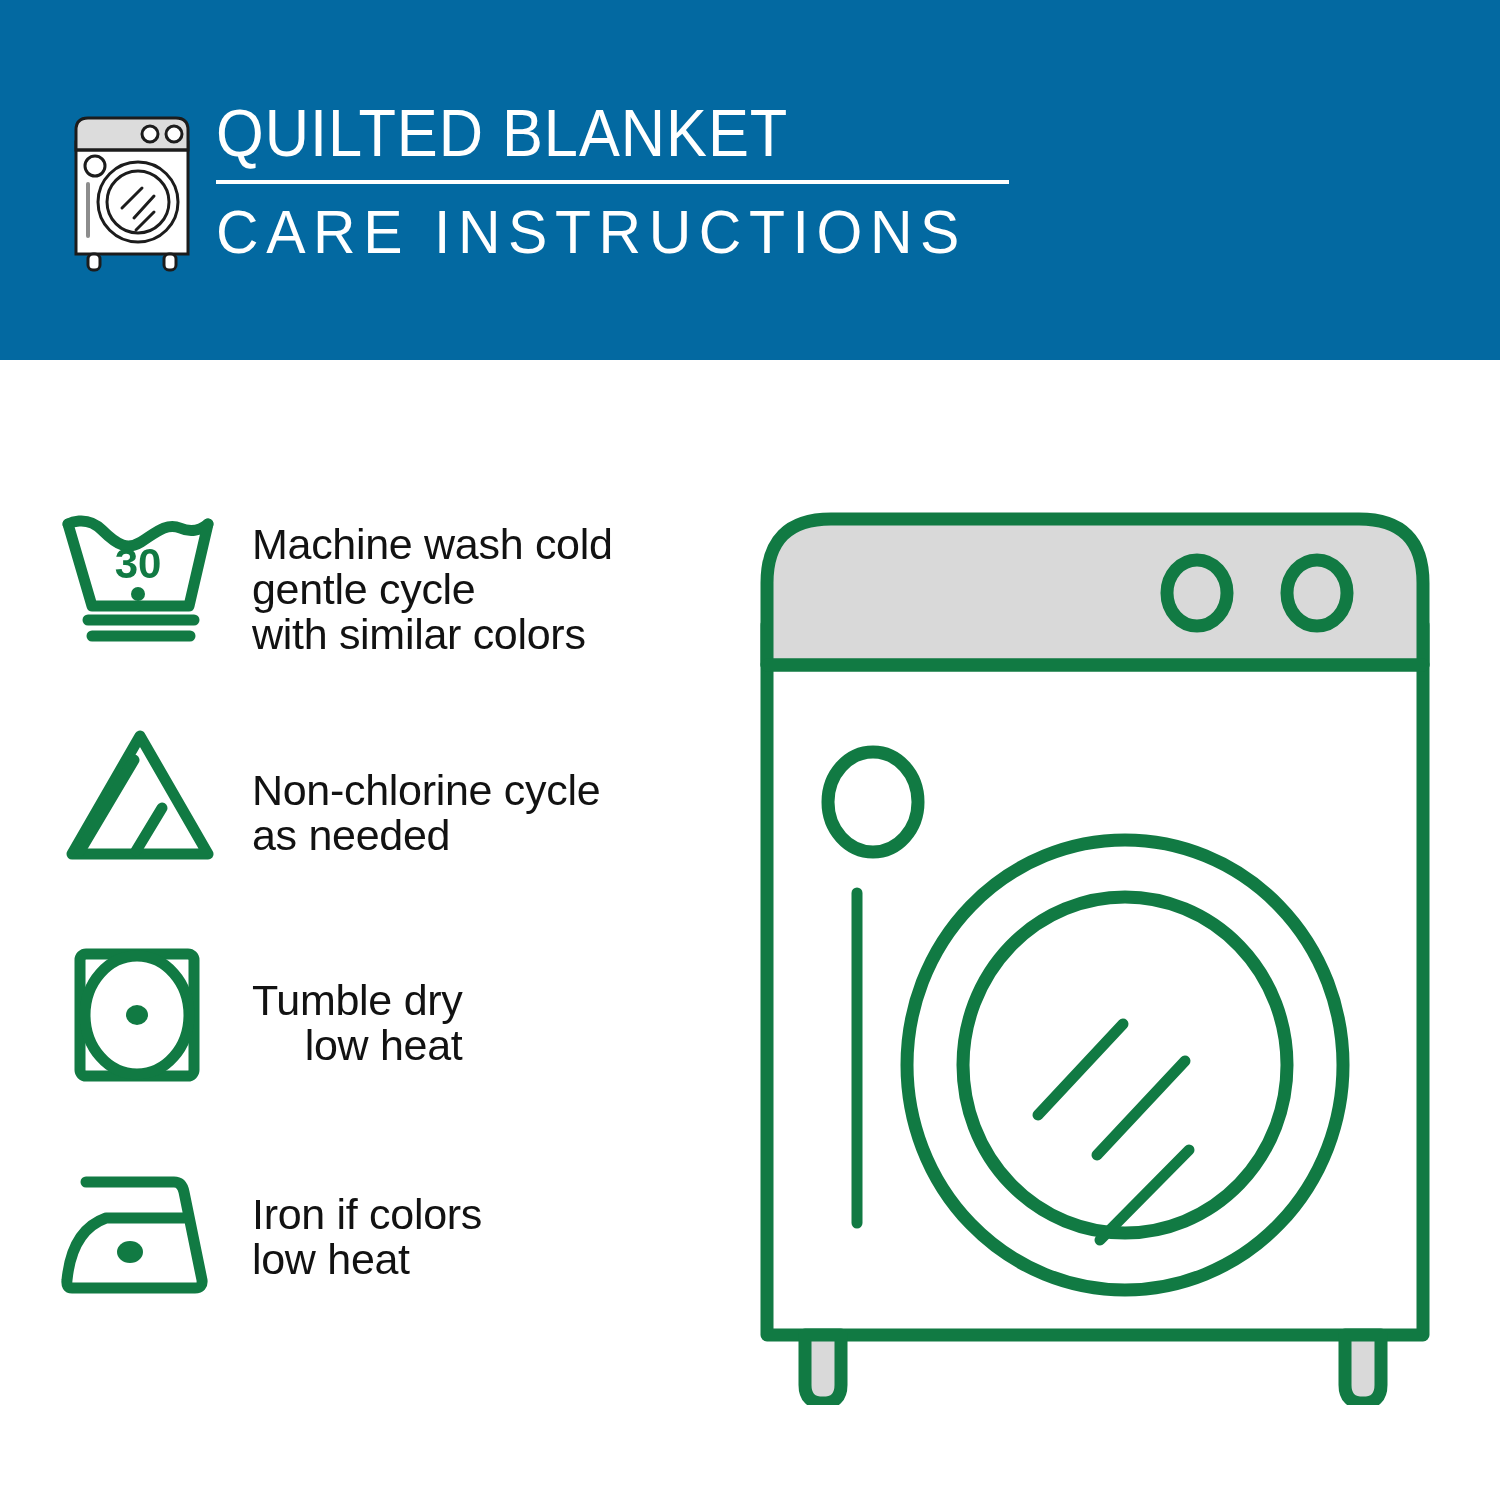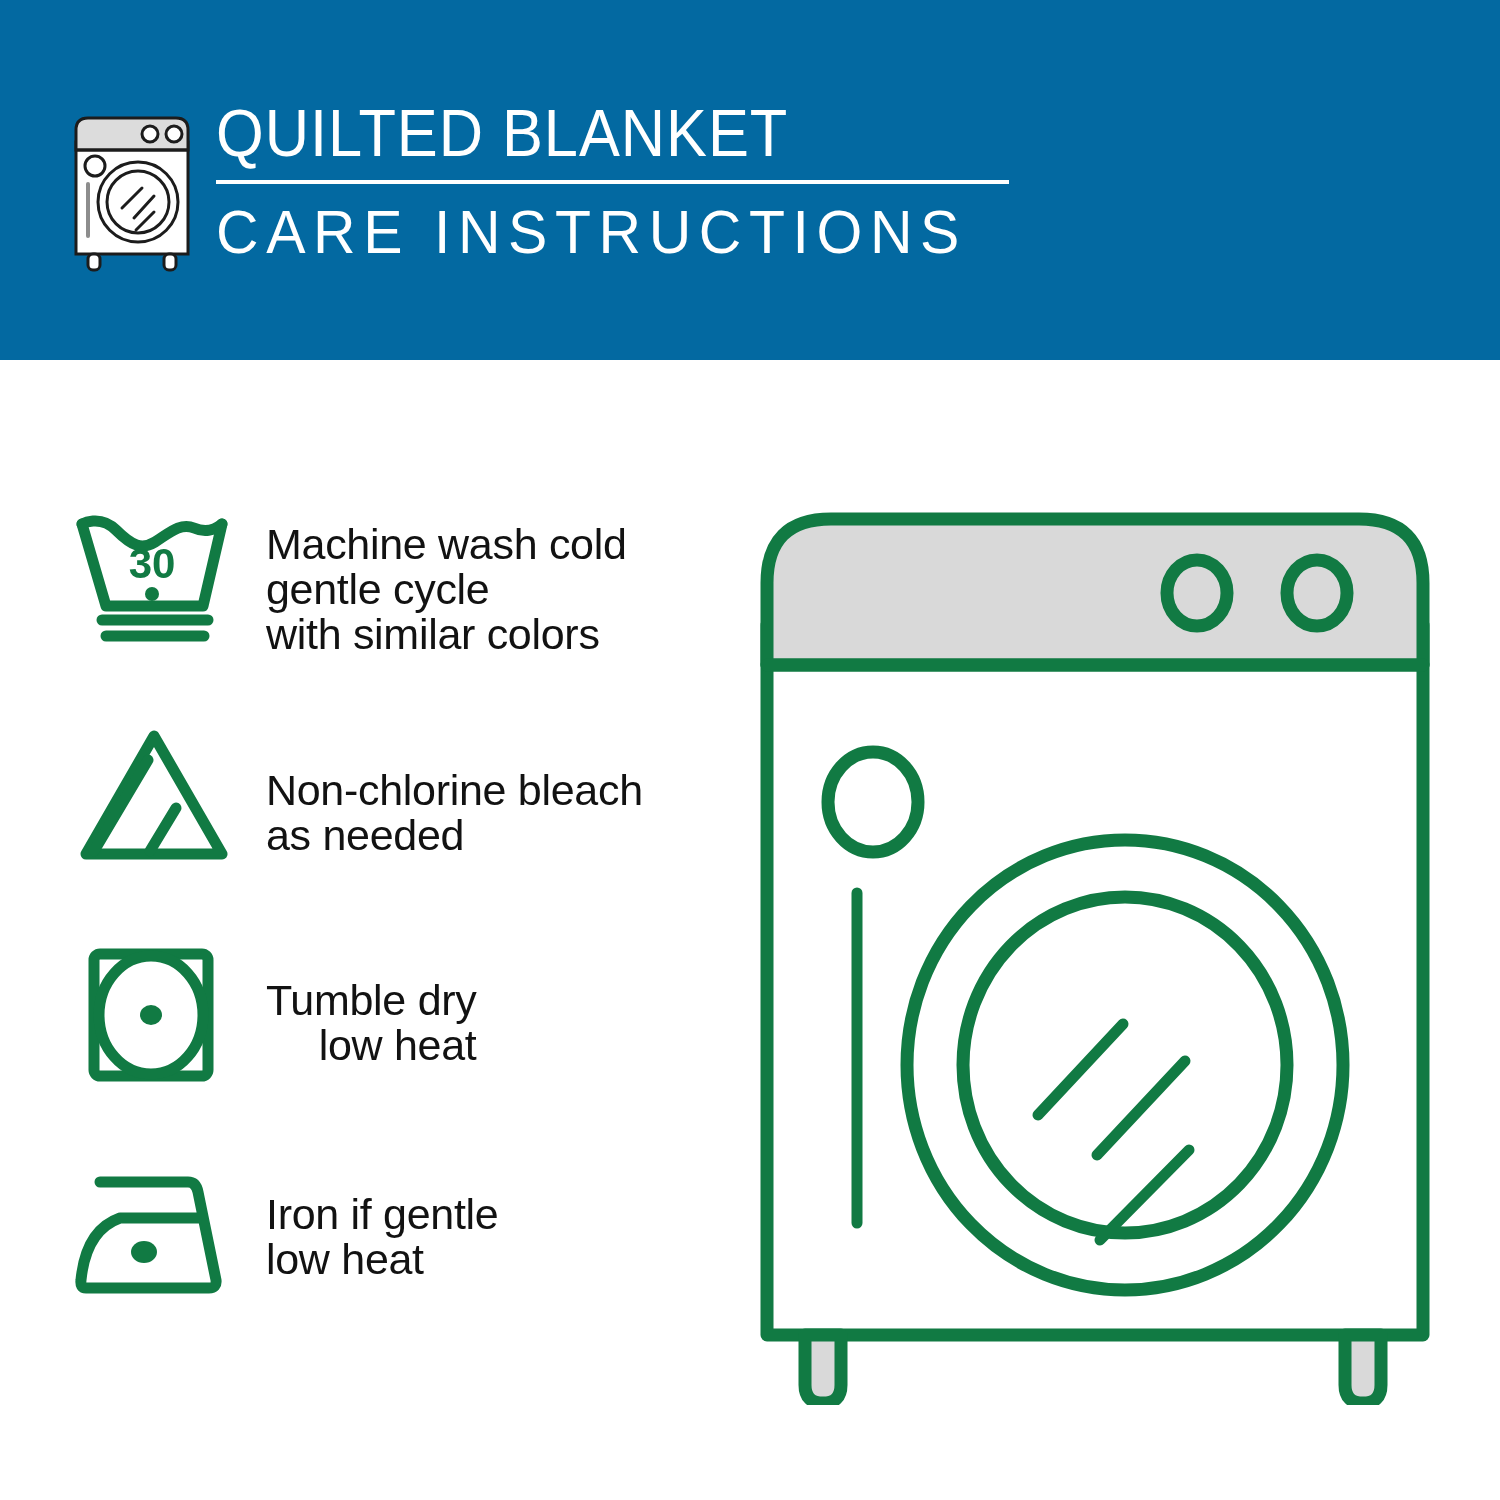--- a/index.html
+++ b/index.html
@@ -64,21 +64,21 @@
     margin-top: 12px;
     white-space: nowrap;
     font-family: "Liberation Sans", sans-serif;
     transform: scaleX(0.95);
     transform-origin: left center;
   }
 
   
   .care-list {
     position: absolute;
-    left: 70px;
+    left: 56px;
     top: 500px;
     width: 640px;
   }
   .care-row {
     position: relative;
     display: flex;
     align-items: flex-start;
     height: 220px;
   }
   .care-symbol {
@@ -176,21 +176,21 @@
     <div class="care-symbol">
       <svg viewBox="0 0 170 150" width="170" height="150" aria-hidden="true">
         <g fill="none" stroke="#117a43" stroke-width="11" stroke-linecap="round" stroke-linejoin="round">
           <path d="M84 16 L 152 134 L 16 134 Z"></path>
           <line x1="78" y1="40" x2="24" y2="131"></line>
           <line x1="106" y1="88" x2="80" y2="131"></line>
         </g>
       </svg>
     </div>
     <div class="care-text">
-      <div>Non-chlorine bleach</div>
+      <div>Non-chlorine cycle</div>
       <div>as needed</div>
     </div>
   </div>
 
   <div class="care-row care-row-3">
     <div class="care-symbol">
       <svg viewBox="0 0 170 150" width="170" height="150" aria-hidden="true">
         <g fill="none" stroke="#117a43" stroke-width="11" stroke-linejoin="round">
           <rect x="24" y="14" width="114" height="122" rx="6"></rect>
           <ellipse cx="81" cy="75" rx="52" ry="59"></ellipse>
@@ -207,21 +207,21 @@
   <div class="care-row care-row-4">
     <div class="care-symbol">
       <svg viewBox="0 0 170 150" width="170" height="150" aria-hidden="true">
         <g fill="none" stroke="#117a43" stroke-width="11" stroke-linecap="round" stroke-linejoin="round">
           <path d="M30 22 L 118 22 Q 126 22, 128 32 L 146 120 Q 147 128, 139 128 L 16 128 Q 10 128, 11 120 Q 16 70, 50 58 L 131 58"></path>
         </g>
         <ellipse cx="74" cy="92" r="11" rx="13" ry="11" fill="#117a43"></ellipse>
       </svg>
     </div>
     <div class="care-text">
-      <div>Iron if gentle</div>
+      <div>Iron if colors</div>
       <div>low heat</div>
     </div>
   </div>
 
 </div>
 
 <div class="machine-illustration">
   <svg viewBox="0 0 700 900" width="700" height="900" aria-hidden="true">
     <g stroke="#117a43" stroke-width="13" fill="none" stroke-linejoin="round" stroke-linecap="round">
 

